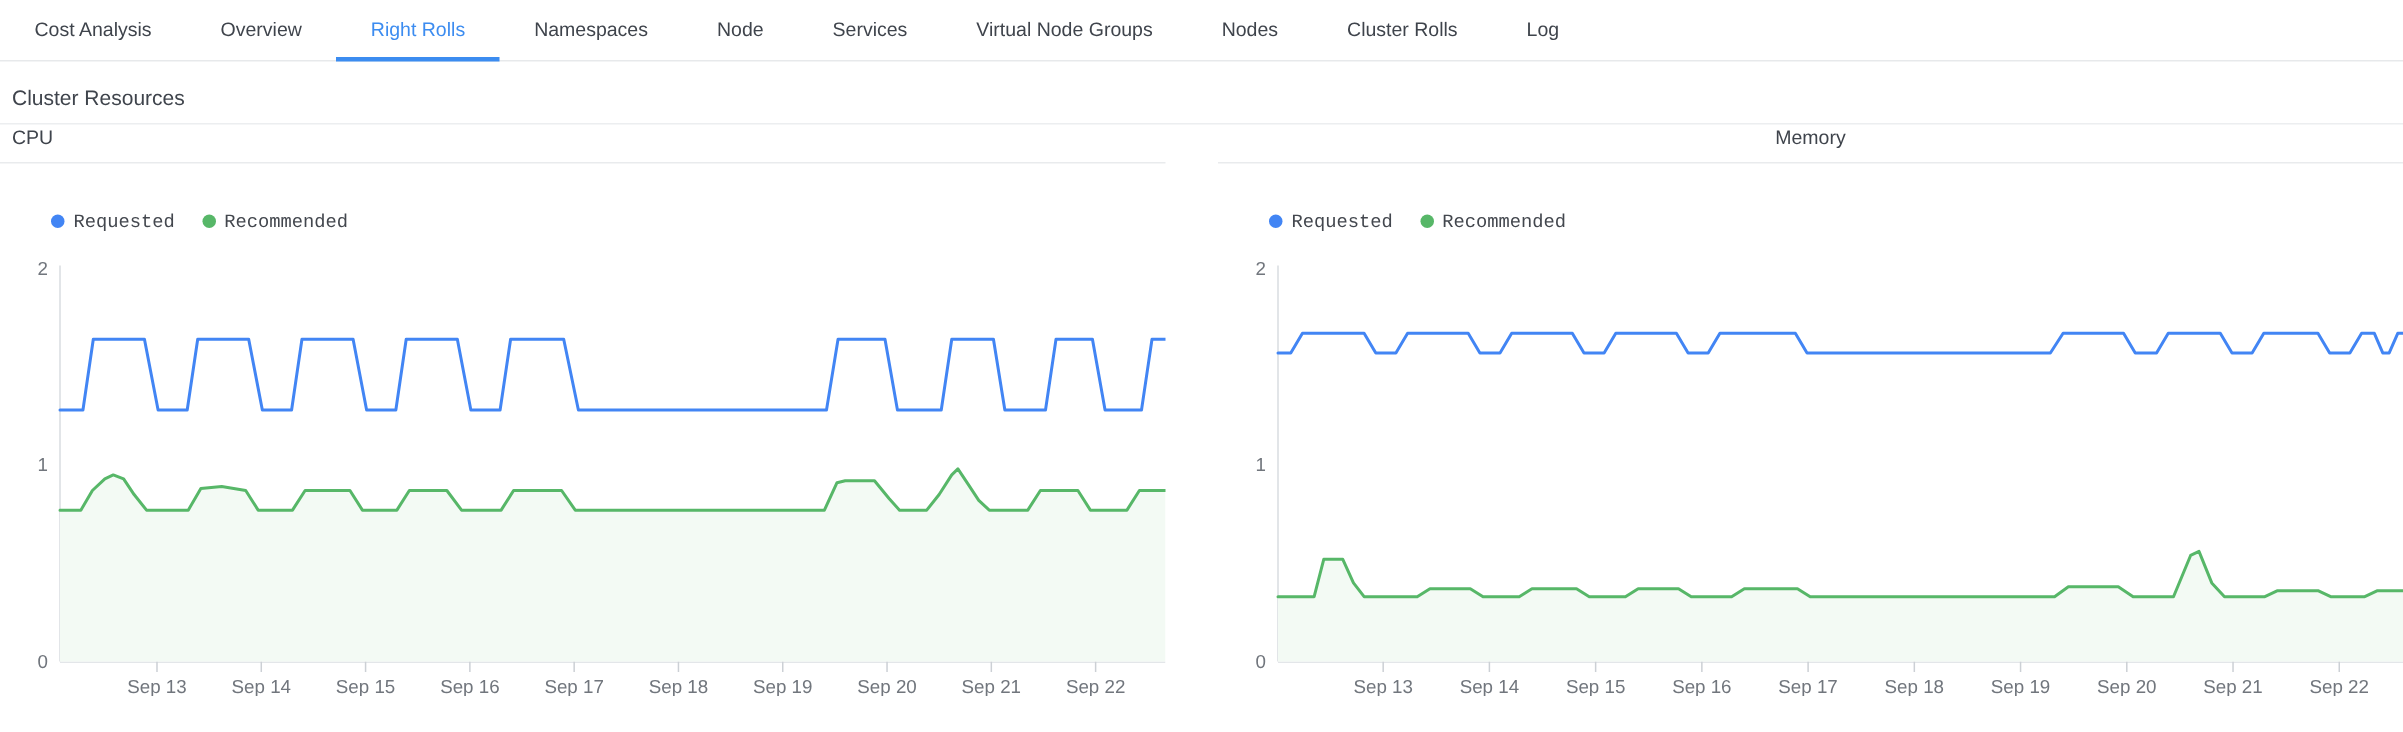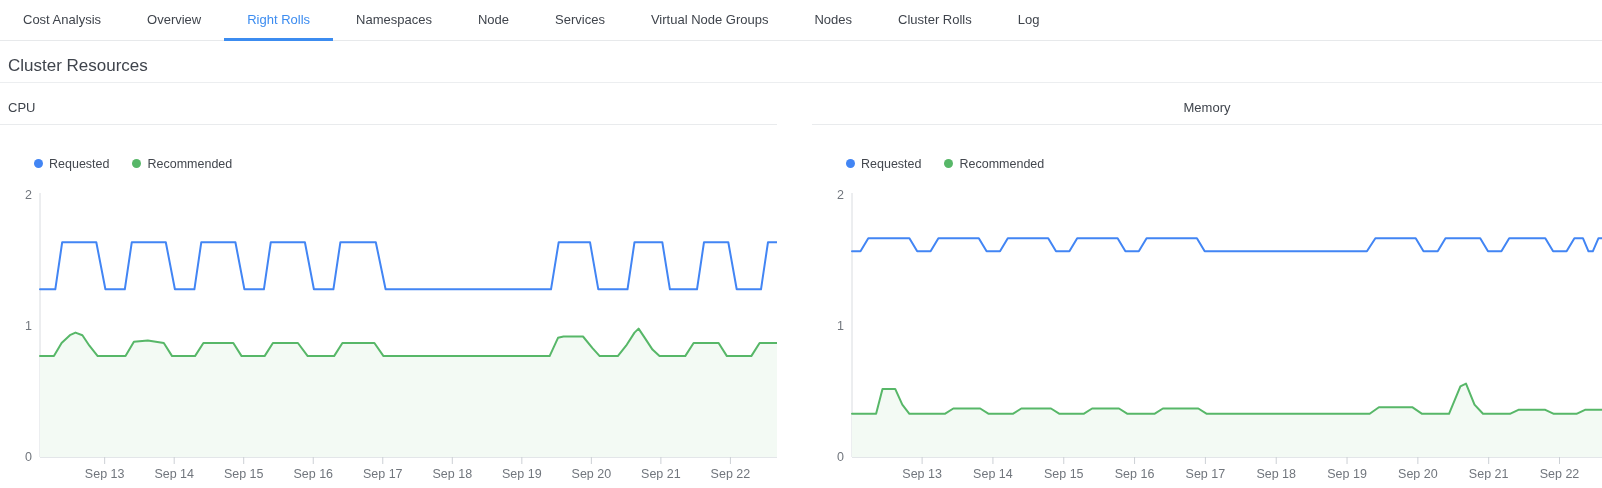--- a/index.html
+++ b/index.html
@@ -17,32 +17,32 @@
   .tab {
     display:flex; align-items:center; padding:0 23px;
     font-size:13px; color:#3f444c; cursor:pointer;
     border-bottom:3px solid transparent; margin-bottom:-1px;
     white-space:nowrap;
   }
   .tab.active { color:#3c8cf0; border-bottom-color:#3c8cf0; font-weight:400; }
   
   .section-header {
     padding:16px 8px 8px 8px;
-    font-size:17px; line-height:17px; color:#3f444c;
+    font-size:14px; line-height:17px; color:#3f444c;
     border-bottom:1px solid #eceef0;
   }
   
-  .charts-row { display:flex; gap:35px; margin-top:16px; }
+  .charts-row { display:flex; gap:35px; }
   .panel-left  { width:777px; flex:0 0 777px; }
   .panel-right { width:790px; flex:0 0 790px;text-align:center; }
   .panel-title {
     font-size:13px; font-weight:400; line-height:17px; color:#3f444c;
     padding:0 8px 8px 8px; border-bottom:1px solid #e9ebed;
   }
-  .legend { display:flex; align-items:center; gap:23px; margin:30px 0 0 34px; height:17px; }
+  .legend { display:flex; align-items:center; gap:18px; margin:30px 0 0 34px; height:17px;font-family:Liberation Mono, monospace; }
   .legend-item { display:inline-flex; align-items:center; gap:6px; cursor:pointer; }
   .legend-dot { width:9px; height:9px; border-radius:50%; display:inline-block; }
   .legend-label { font-size:12.5px; color:#43474e; }
   svg.chart { display:block; margin-top:10px; }
   svg.chart text { font-family:"Liberation Sans", sans-serif; font-size:12.5px; fill:#71767d; }
 </style>
 </head>
 <body>
 
 <nav class="tabbar">

